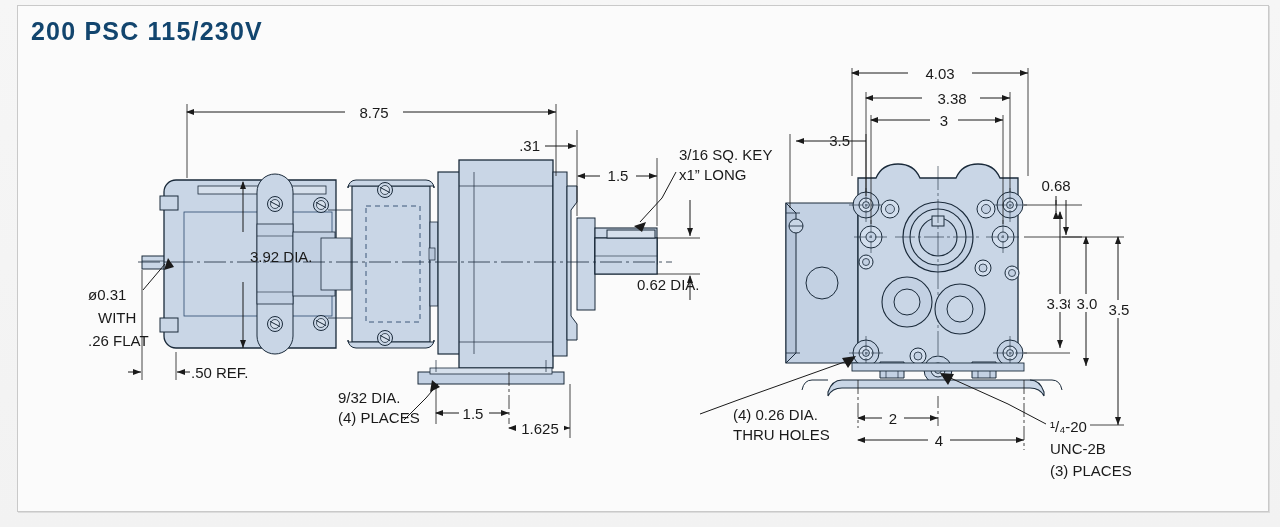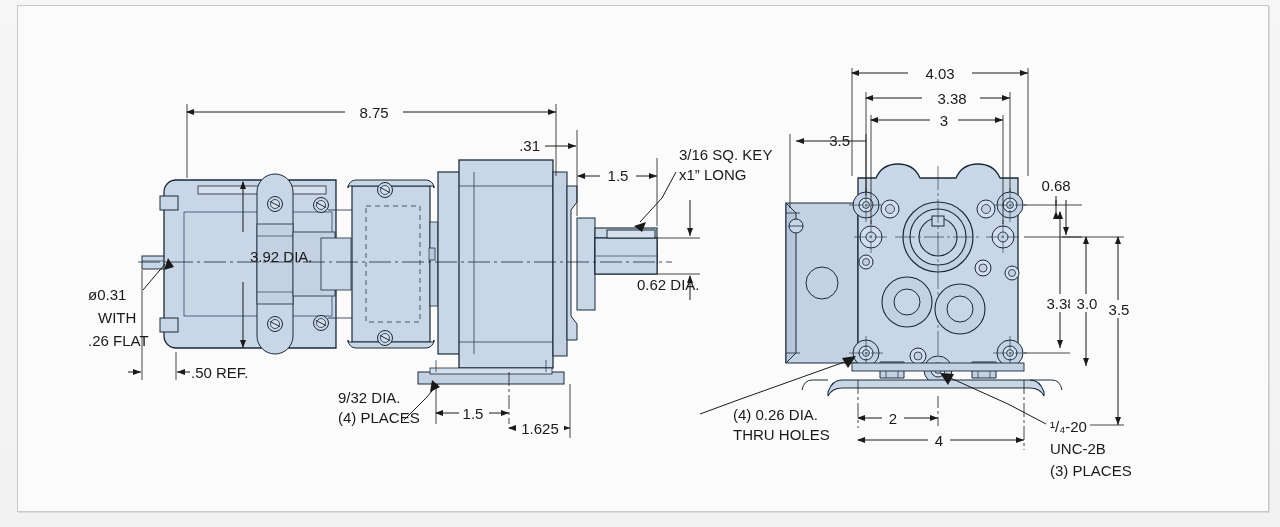--- a/index.html
+++ b/index.html
@@ -31,20 +31,21 @@
   }
   svg{position:absolute;left:0;top:0;}
   text{font-family:"Liberation Sans", sans-serif;fill:#1a1a1a;}
 </style>
 </head>
 <body>
 
 <div id="page">
   <div id="frame"></div>
 
+  <div id="title">200 PSC 115/230V</div>
 
   <svg width="1280" height="527" viewBox="0 0 1280 527">
     <defs>
       <marker id="ar" markerWidth="9" markerHeight="9" refX="8" refY="3" orient="auto">
         <path d="M0,0 L8,3 L0,6 z" fill="#1a1a1a"></path>
       </marker>
       <marker id="arS" markerWidth="9" markerHeight="9" refX="1" refY="3" orient="auto">
         <path d="M8,0 L0,3 L8,6 z" fill="#1a1a1a"></path>
       </marker>
       <g id="screwhead">

